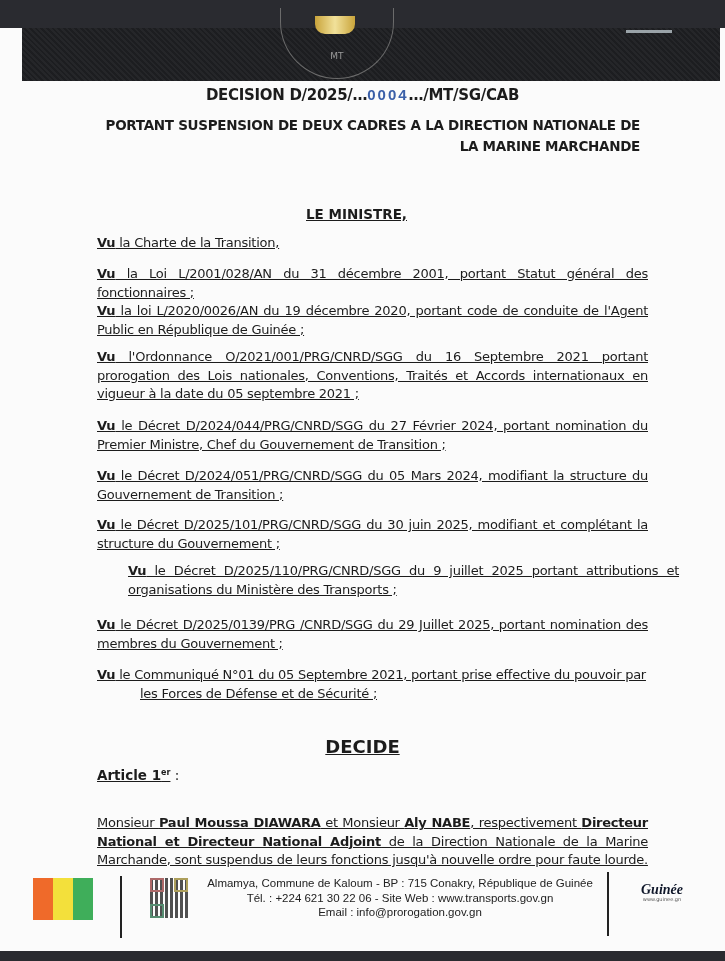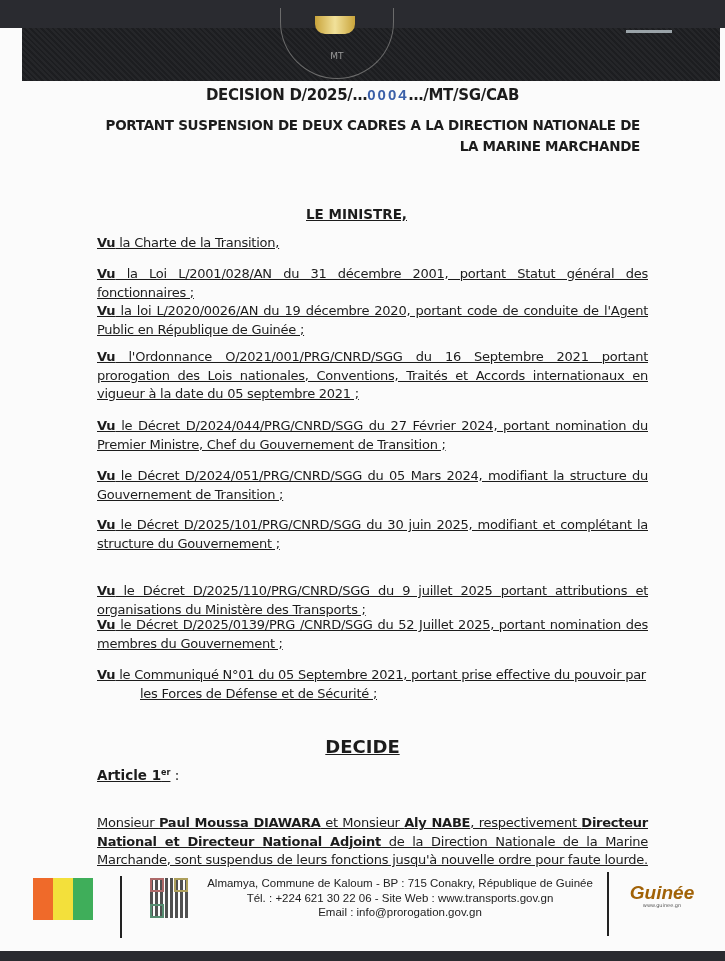--- a/index.html
+++ b/index.html
@@ -73,21 +73,21 @@
     opacity:0.85;
   }
   .qr-c { position:absolute; width:10px; height:10px; border:2px solid #333; }
   .footer-text {
     position:absolute; left:190px; width:420px; top:8px; text-align:center;
     font-family:"Liberation Sans", sans-serif; font-size:11.5px; line-height:14.5px; color:#222;
   }
   .brand {
     position:absolute; left:622px; top:14px; width:80px; text-align:center;
   }
-  .brand-name { font-family:Liberation Sans, sans-serif; font-style:italic; font-weight:bold; font-size:19px; color:#a16207; }
+  .brand-name { font-family:Liberation Serif, serif; font-style:italic; font-weight:bold; font-size:14px; color:#0f172a; }
   .brand-url { font-size:5px; color:#555; margin-top:-2px; }
 </style>
 </head>
 <body>
 
 <div class="topbar"></div>
 
 <div class="page">
 
   <div class="header-band">
@@ -113,23 +113,23 @@
   <div class="body-text" style="top:274px;"><b>Vu</b><span> la loi L/2020/0026/AN du 19 décembre 2020, portant code de conduite de l'Agent Public en République de Guinée ;</span></div>
 
   <div class="body-text" style="top:320px;"><b>Vu</b><span> l'Ordonnance O/2021/001/PRG/CNRD/SGG du 16 Septembre 2021 portant prorogation des Lois nationales, Conventions, Traités et Accords internationaux en vigueur à la date du 05 septembre 2021 ;</span></div>
 
   <div class="body-text" style="top:389px;"><b>Vu</b><span> le Décret D/2024/044/PRG/CNRD/SGG du 27 Février 2024, portant nomination du Premier Ministre, Chef du Gouvernement de Transition ;</span></div>
 
   <div class="body-text" style="top:439px;"><b>Vu</b><span> le Décret D/2024/051/PRG/CNRD/SGG du 05 Mars 2024, modifiant la structure du Gouvernement de Transition ;</span></div>
 
   <div class="body-text" style="top:488px;"><b>Vu</b><span> le Décret D/2025/101/PRG/CNRD/SGG du 30 juin 2025, modifiant et complétant la structure du Gouvernement ;</span></div>
 
-  <div class="body-text" style="top:554px;"><b>Vu</b><span> le Décret D/2025/110/PRG/CNRD/SGG du 9 juillet 2025 portant attributions et organisations du Ministère des Transports ;</span></div>
+  <div class="body-text" style="top:534px;margin-left:31px;"><b>Vu</b><span> le Décret D/2025/110/PRG/CNRD/SGG du 9 juillet 2025 portant attributions et organisations du Ministère des Transports ;</span></div>
 
-  <div class="body-text" style="top:588px;"><b>Vu</b><span> le Décret D/2025/0139/PRG /CNRD/SGG du 52 Juillet 2025, portant nomination des membres du Gouvernement ;</span></div>
+  <div class="body-text" style="top:588px;"><b>Vu</b><span> le Décret D/2025/0139/PRG /CNRD/SGG du 29 Juillet 2025, portant nomination des membres du Gouvernement ;</span></div>
 
   <div class="body-text" style="top:638px;"><b>Vu</b><span> le Communiqué N°01 du 05 Septembre 2021, portant prise effective du pouvoir par</span><span class="indent">les Forces de Défense et de Sécurité ;</span></div>
 
   <div class="center-heading">DECIDE</div>
 
   <div class="article-heading"><span class="lbl"><span>Article 1</span><sup>er</sup></span><span class="colon"> :</span></div>
 
   <div class="body-text" style="top:786px;"><span>Monsieur </span><b>Paul Moussa DIAWARA</b><span> et Monsieur </span><b>Aly NABE</b><span>, respectivement </span><b>Directeur National et Directeur National Adjoint</b><span> de la Direction Nationale de la Marine Marchande, sont suspendus de leurs fonctions jusqu'à nouvelle ordre pour faute lourde.</span></div>
 
   <div class="footer">

